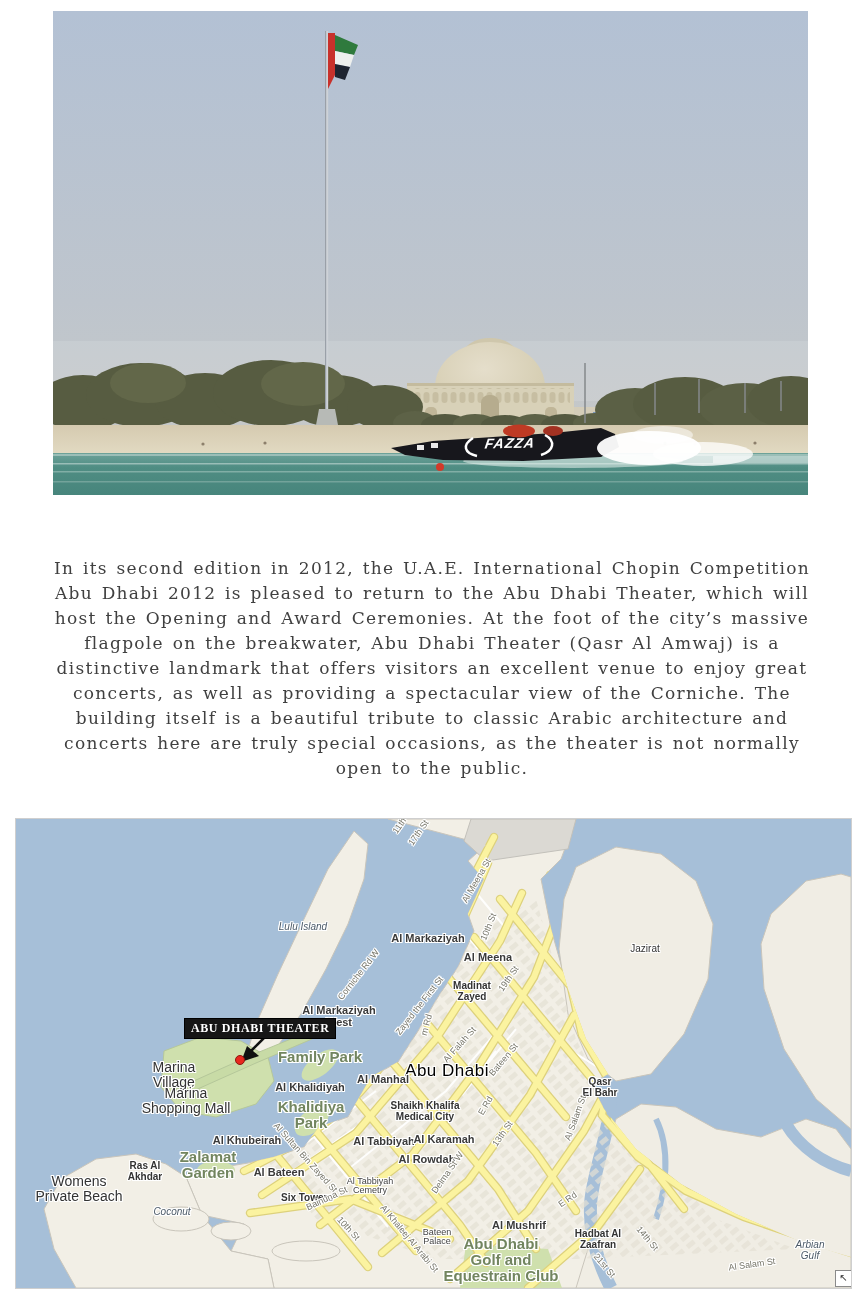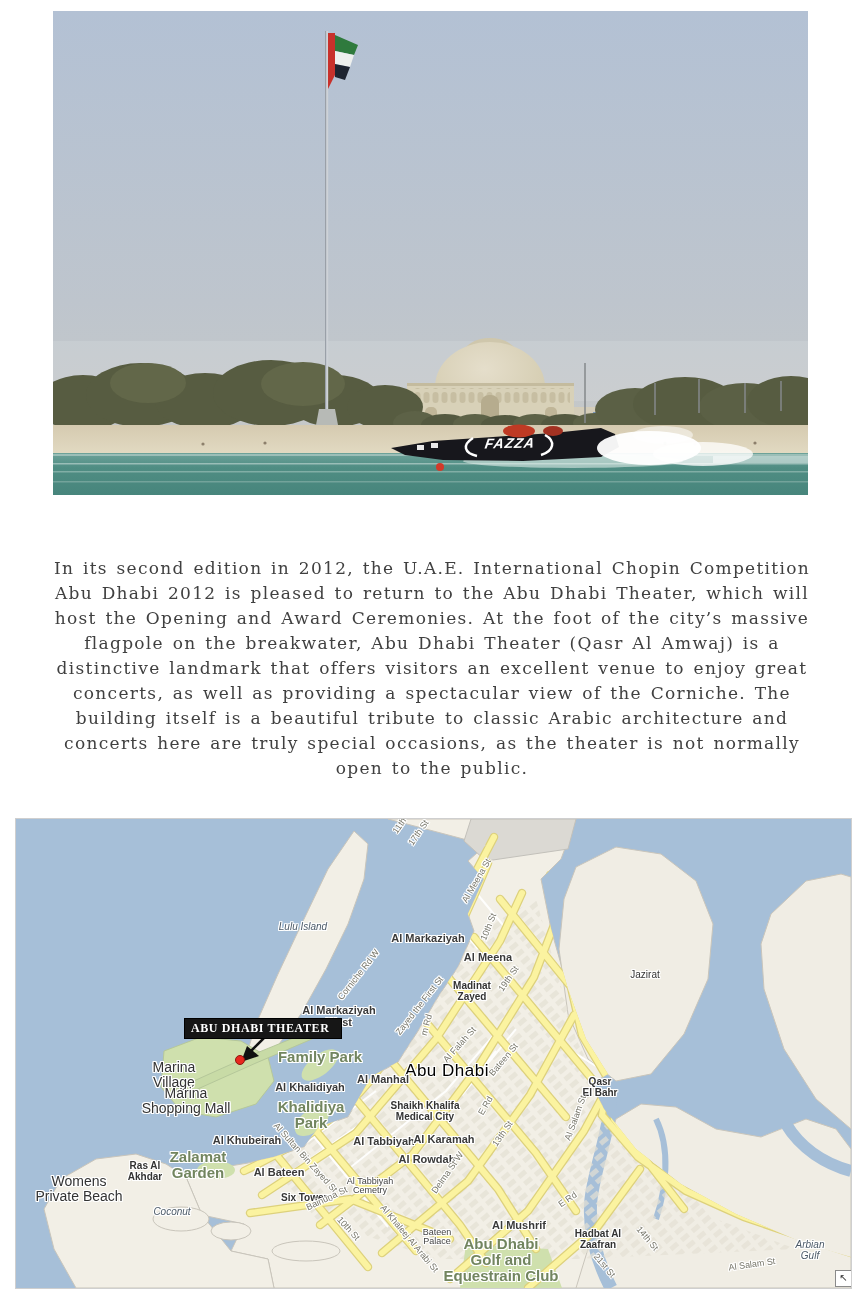--- a/index.html
+++ b/index.html
@@ -31,21 +31,21 @@
   .place2{font-size:14px;color:#333;margin-top:16px;}
   .small{font-size:9px;color:#444;}
   .street{font-size:9px;color:#77766a;}
   .park{font-size:15px;color:#72855f;font-weight:bold;}
   .water{font-size:10px;font-style:italic;color:#4c5a68;}
   .island{font-size:10px;color:#333;}
   .city{font-size:17px;color:#000;letter-spacing:0.5px;}
 
   .callout{position:absolute;left:168px;top:199px;background:#161616;color:#fff;
     font-family:"Liberation Serif",serif;font-weight:bold;font-size:12px;
-    letter-spacing:0.6px;padding:2px 12px 2px 6px;border:1px solid #000;white-space:nowrap;}
+    letter-spacing:0.6px;padding:2px 6px 2px 6px;border:1px solid #000;white-space:nowrap;}
   .mapcopy{position:absolute;left:376px;top:453px;font-size:10px;color:#111;white-space:nowrap;
     text-shadow:1px 0 0 #fff,-1px 0 0 #fff,0 1px 0 #fff,0 -1px 0 #fff;}
   .terms{color:#2b3bd6;text-decoration:underline;cursor:pointer;}
   .expand-btn{position:absolute;left:819px;top:451px;width:15px;height:15px;background:#fff;
     border:1px solid #8a8a8a;font-size:10px;line-height:14px;text-align:center;color:#222;cursor:pointer;}
 </style>
 </head>
 <body>
 
 <div class="photo">
@@ -252,41 +252,41 @@
       <span class="lbl street" style="left: 473px; top: 108px; transform: translate(-50%, -50%) rotate(-68deg);">10th St</span>
       <span class="lbl district" style="left: 472px; top: 139px; transform: translate(-50%, -50%); text-align: right;">Al Meena</span>
       <span class="lbl place" style="left: 456px; top: 172px; transform: translate(-50%, -50%);">Madinat
 Zayed</span>
       <span class="lbl street" style="left: 493px; top: 160px; transform: translate(-50%, -50%) rotate(-55deg);">19th St</span>
       <span class="lbl street" style="left: 404px; top: 187px; transform: translate(-50%, -50%) rotate(-52deg);">Zayed the First St</span>
       <span class="lbl street" style="left: 411px; top: 206px; transform: translate(-50%, -50%) rotate(-75deg);">m Rd</span>
       <span class="lbl district" style="left: 323px; top: 198px; transform: translate(-50%, -50%);">Al Markaziyah
 West</span>
       <span class="lbl street" style="left: 343px; top: 156px; transform: translate(-50%, -50%) rotate(-52deg);">Corniche Rd W</span>
-      <span class="lbl island" style="left: 629px; top: 156px; transform: translate(-50%, -50%);">Jazirat</span>
+      <span class="lbl island" style="left: 629px; top: 130px; transform: translate(-50%, -50%);">Jazirat</span>
       <span class="lbl street" style="left: 444px; top: 226px; transform: translate(-50%, -50%) rotate(-48deg);">Al Falah St</span>
       <span class="lbl street" style="left: 488px; top: 241px; transform: translate(-50%, -50%) rotate(-50deg);">Bateen St</span>
       <span class="lbl city" style="left: 431px; top: 252px; transform: translate(-50%, -50%);">Abu Dhabi</span>
       <span class="lbl park" style="left: 304px; top: 238px; transform: translate(-50%, -50%);">Family Park</span>
       <span class="lbl district" style="left: 294px; top: 269px; transform: translate(-50%, -50%);">Al Khalidiyah</span>
       <span class="lbl district" style="left: 367px; top: 261px; transform: translate(-50%, -50%);">Al Manhal</span>
       <span class="lbl place" style="left: 584px; top: 268px; transform: translate(-50%, -50%);">Qasr
 El Bahr</span>
       <span class="lbl park" style="left: 295px; top: 296px; transform: translate(-50%, -50%);">Khalidiya
 Park</span>
       <span class="lbl place" style="left: 409px; top: 292px; transform: translate(-50%, -50%);">Shaikh Khalifa
 Medical City</span>
       <span class="lbl street" style="left: 470px; top: 287px; transform: translate(-50%, -50%) rotate(-60deg);">E Rd</span>
       <span class="lbl street" style="left: 560px; top: 299px; transform: translate(-50%, -50%) rotate(-70deg);">Al Salam St</span>
       <span class="lbl district" style="left: 231px; top: 322px; transform: translate(-50%, -50%);">Al Khubeirah</span>
       <span class="lbl district" style="left: 368px; top: 323px; transform: translate(-50%, -50%);">Al Tabbiyah</span>
       <span class="lbl district" style="left: 428px; top: 321px; transform: translate(-50%, -50%);">Al Karamah</span>
       <span class="lbl street" style="left: 487px; top: 315px; transform: translate(-50%, -50%) rotate(-55deg);">13th St</span>
       <span class="lbl district" style="left: 411px; top: 341px; transform: translate(-50%, -50%);">Al Rowdah</span>
-      <span class="lbl park" style="left: 182px; top: 346px; transform: translate(-50%, -50%);">Zalamat
+      <span class="lbl park" style="left: 192px; top: 346px; transform: translate(-50%, -50%);">Zalamat
 Garden</span>
       <span class="lbl place2" style="left: 63px; top: 354px; transform: translate(-50%, -50%);">Womens
 Private Beach</span>
       <span class="lbl place" style="left: 129px; top: 352px; transform: translate(-50%, -50%);">Ras Al
 Akhdar</span>
       <span class="lbl district" style="left: 263px; top: 354px; transform: translate(-50%, -50%);">Al Bateen</span>
       <span class="lbl street" style="left: 289px; top: 339px; transform: translate(-50%, -50%) rotate(48deg);">Al Sultan Bin Zayed St</span>
       <span class="lbl small" style="left: 354px; top: 367px; transform: translate(-50%, -50%);">Al Tabbiyah
 Cemetry</span>
       <span class="lbl street" style="left: 432px; top: 354px; transform: translate(-50%, -50%) rotate(-55deg);">Delma St W</span>

